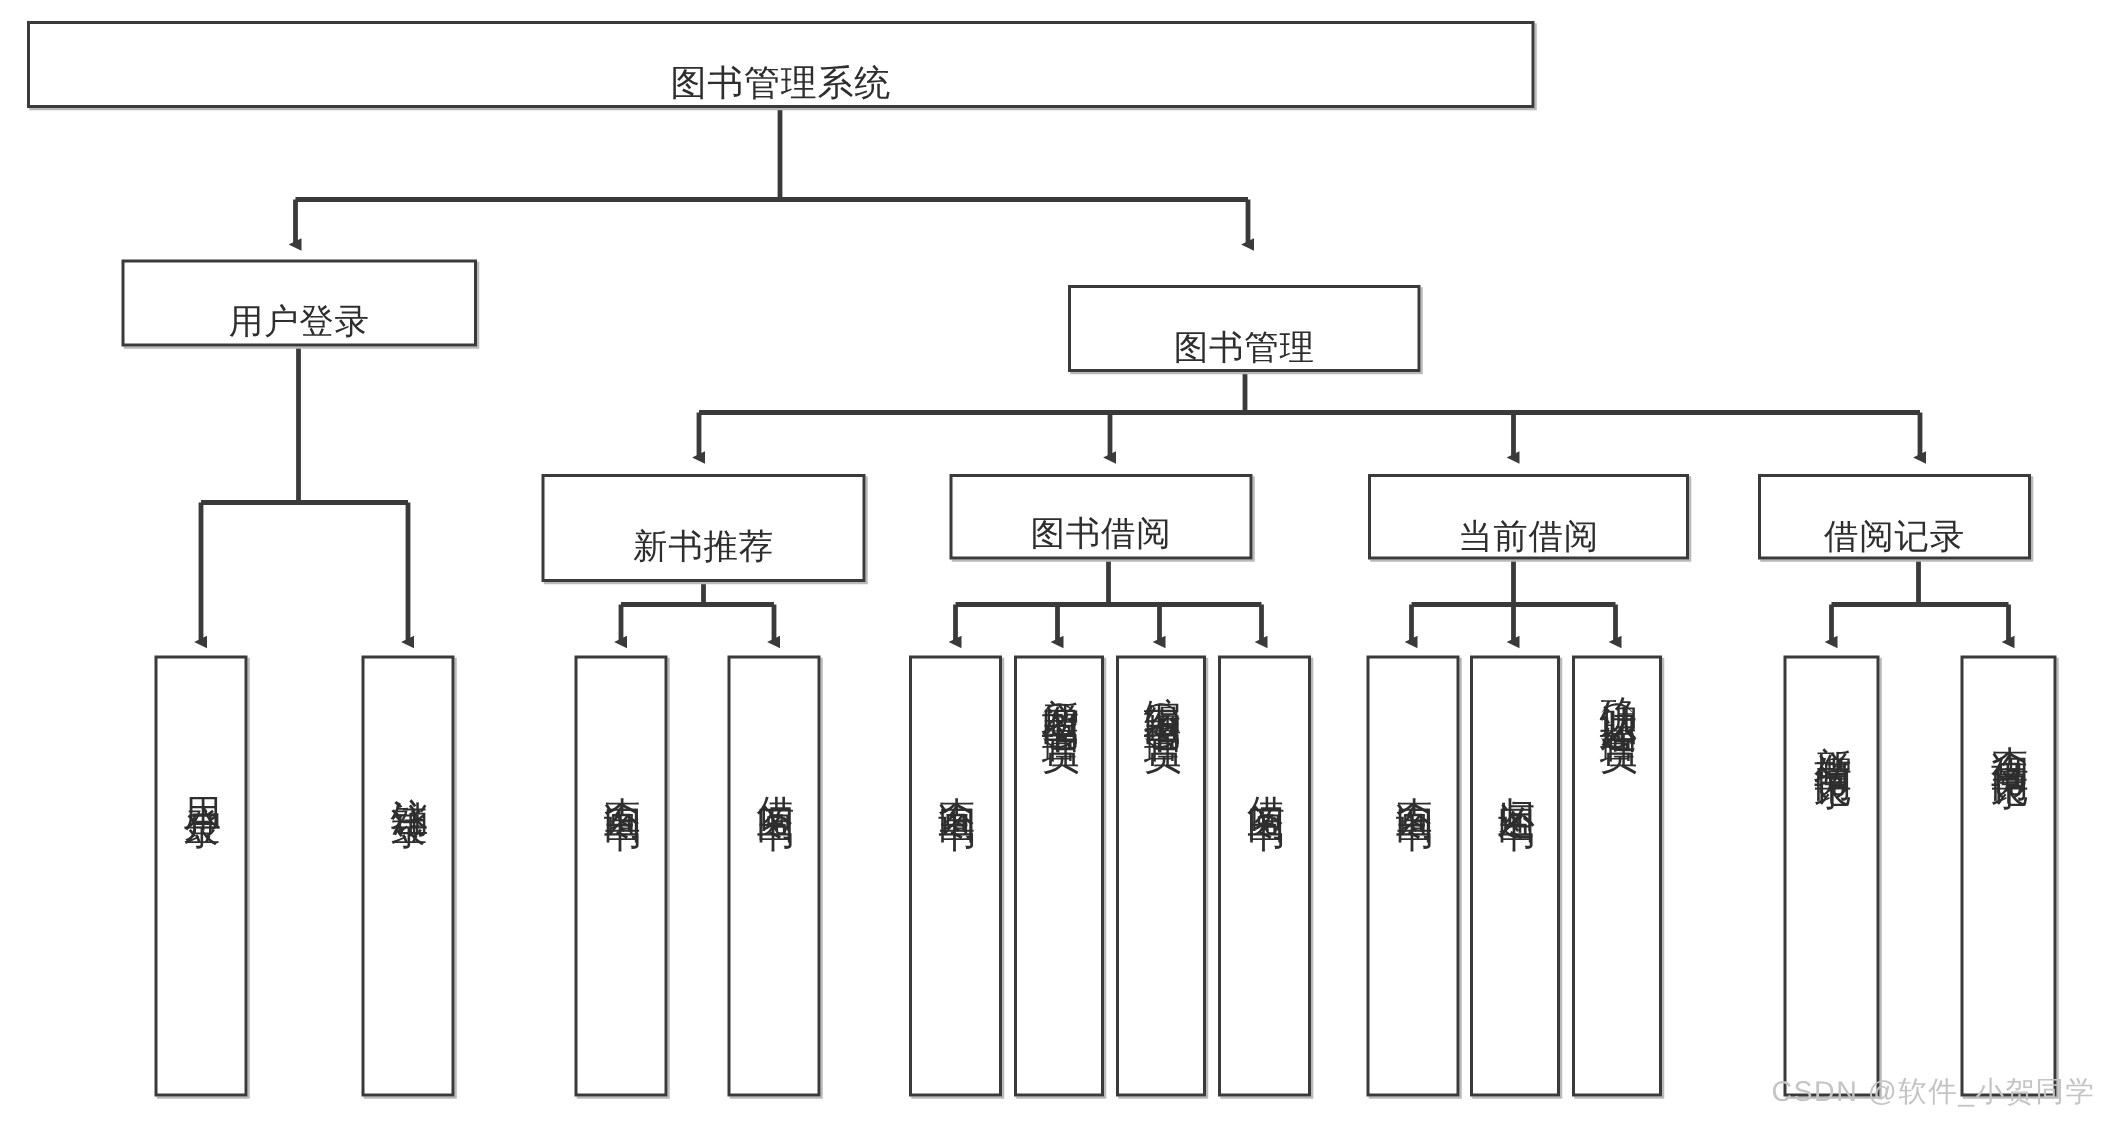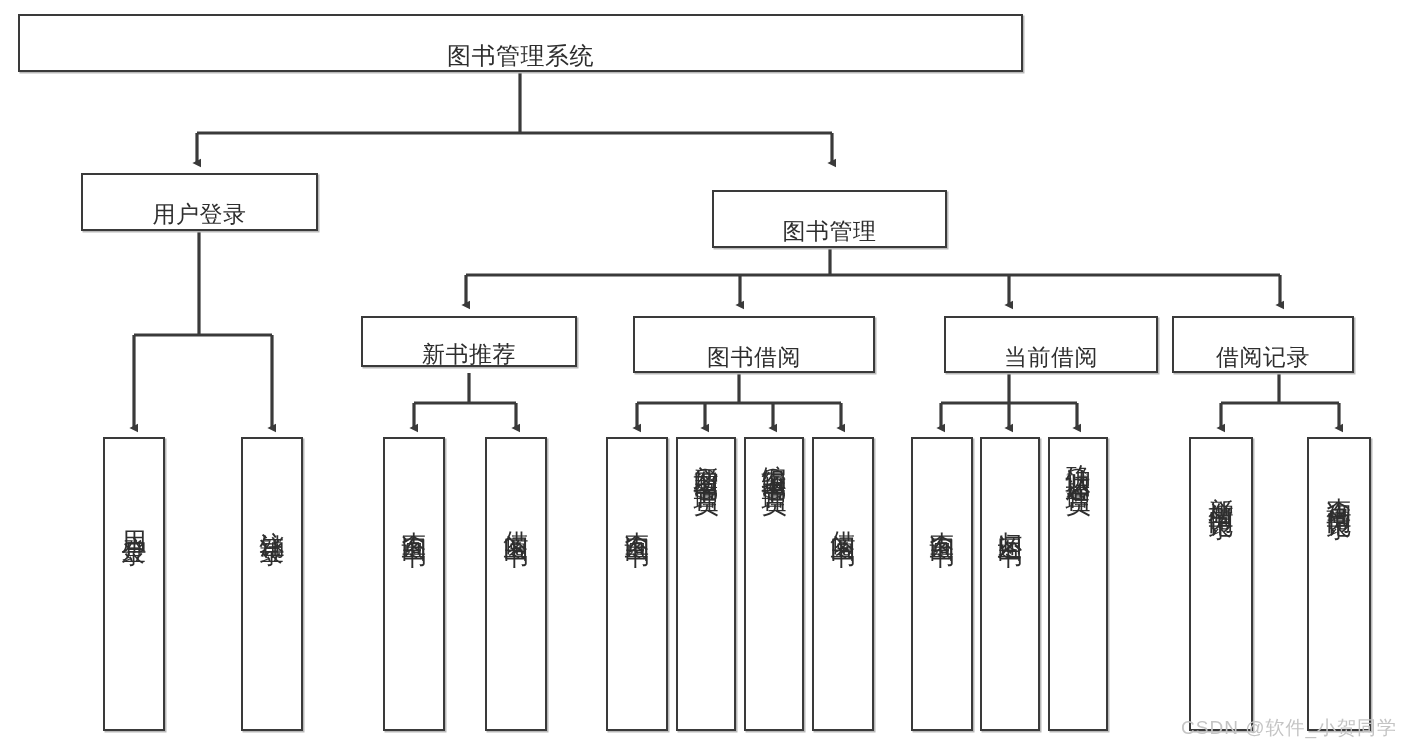--- a/index.html
+++ b/index.html
@@ -136,29 +136,29 @@
   </div>
 
   <div class="node horiz" style="left:81px; top:173px; width:237px; height:58px;">
     <span class="lbl">用户登录</span>
   </div>
 
   <div class="node horiz" style="left:712px; top:190px; width:235px; height:58px;">
     <span class="lbl">图书管理</span>
   </div>
 
-  <div class="node horiz" style="left:361px; top:316px; width:216px; height:51px;">
+  <div class="node horiz" style="left:361px; top:316px; width:216px; height:72px;">
     <span class="lbl">新书推荐</span>
   </div>
 
-  <div class="node horiz" style="left:633px; top:316px; width:242px; height:57px;">
+  <div class="node horiz" style="left:633px; top:316px; width:202px; height:57px;font-family:Liberation Mono, monospace;">
     <span class="lbl">图书借阅</span>
   </div>
 
-  <div class="node horiz" style="left:944px; top:316px; width:214px; height:57px;">
+  <div class="node horiz" style="left:912px; top:316px; width:214px; height:57px;">
     <span class="lbl">当前借阅</span>
   </div>
 
   <div class="node horiz" style="left:1172px; top:316px; width:182px; height:57px;">
     <span class="lbl">借阅记录</span>
   </div>
 
   <div class="node vert" style="left:103px; top:437px; width:62px; height:294px; padding-top:72px;">
     <span class="lbl">用户登录</span>
   </div>

